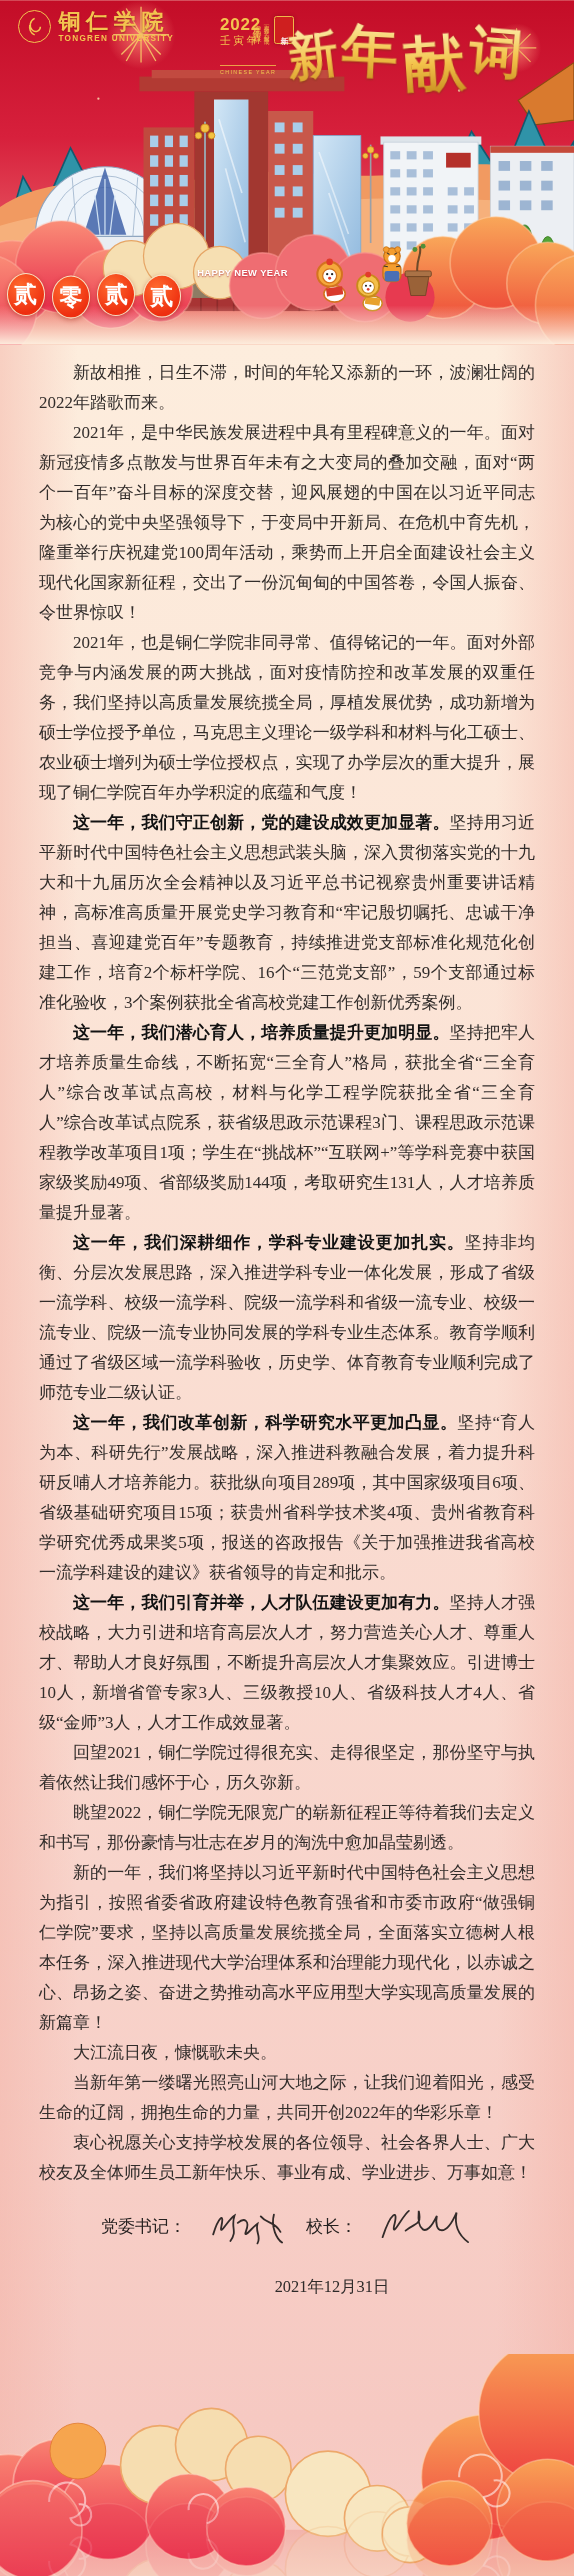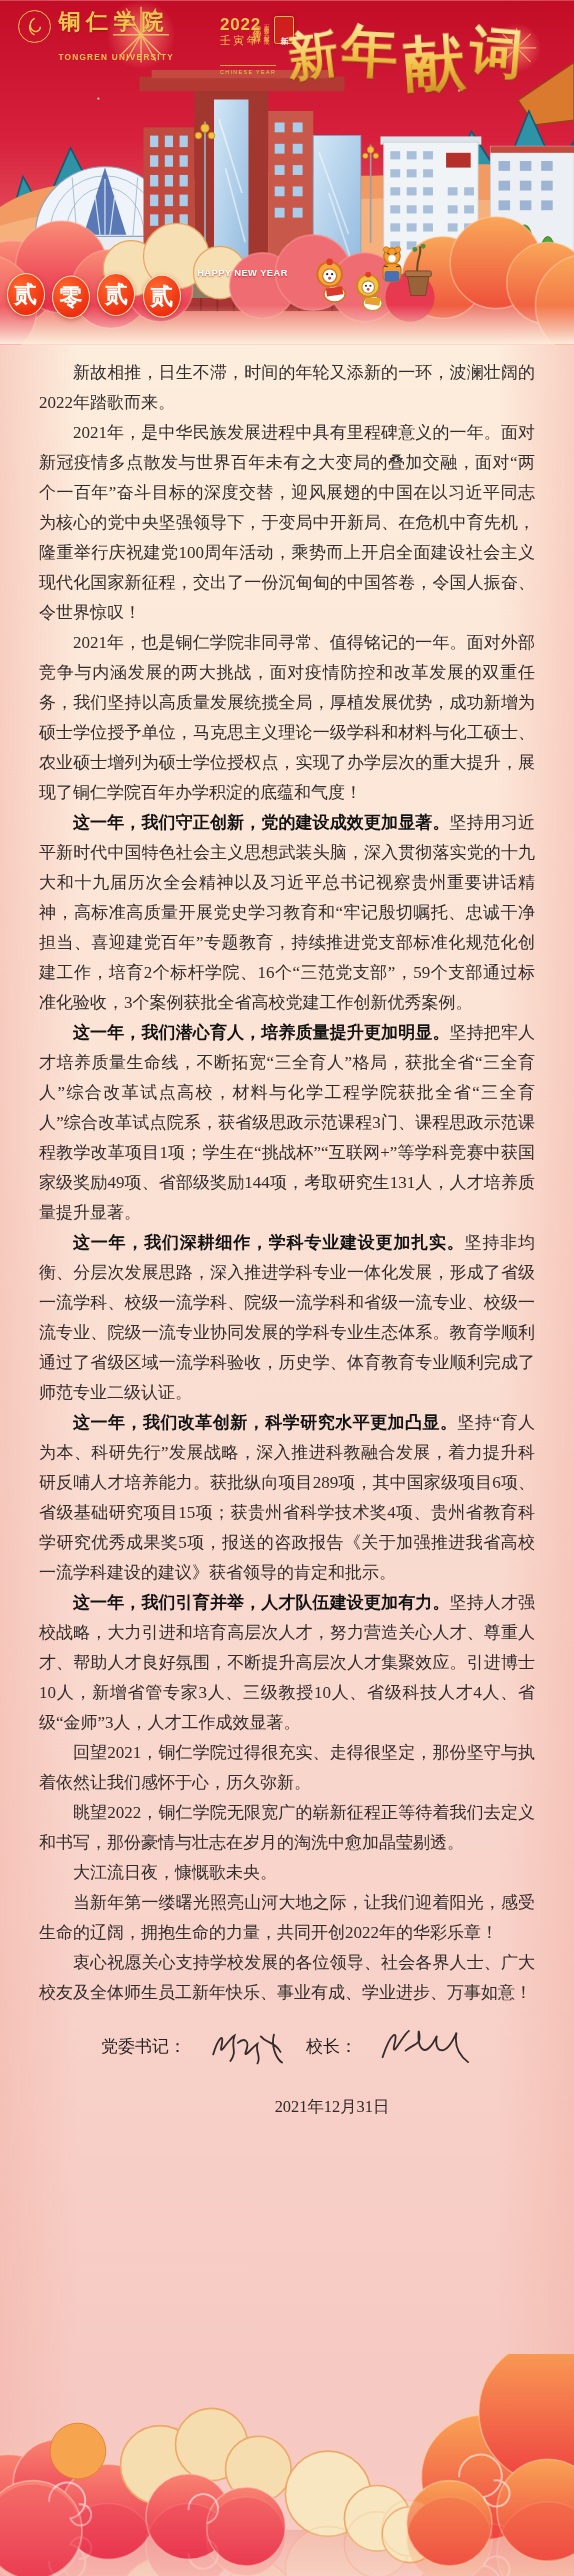--- a/index.html
+++ b/index.html
@@ -9,21 +9,21 @@
       linear-gradient(90deg, rgba(243,178,166,.5) 0px, rgba(243,178,166,0) 78px, rgba(243,178,166,0) 496px, rgba(243,178,166,.5) 574px),
       linear-gradient(180deg,#fdeddd 345px,#fbe2d5 1149px,#f8d4cb 1887px,#f6c9c2 2420px,#f7cdc5 2576px);}
   
   .header{position:absolute;top:0;left:0;width:574px;height:345px;}
   .header .art{position:absolute;top:0;left:0;}
   .logo{position:absolute;left:18px;top:9.8px;display:flex;gap:7.4px;color:#f3c44f;z-index:3;}
   .seal-ring{width:33px;height:33px;border:1.6px solid #f3c44f;border-radius:50%;box-sizing:border-box;
     display:flex;align-items:center;justify-content:center;}
   .logo-cn{font-family:Liberation Sans, sans-serif;font-size:22px;font-weight:700;letter-spacing:5.7px;line-height:24.6px;
     text-shadow:0 0.8px 1.6px rgba(90,20,10,.45);}
-  .logo-en{font-size:8.2px;font-weight:700;letter-spacing:1.3px;margin-top:19px;}
+  .logo-en{font-size:8.2px;font-weight:700;letter-spacing:1.3px;margin-top:0;}
   .year{position:absolute;left:220px;top:16.4px;color:#f3c44f;text-align:left;z-index:3;}
   .y-num{font-size:17px;font-weight:700;letter-spacing:0.8px;line-height:18px;}
   .y-zh{font-size:10.7px;letter-spacing:2.5px;padding-bottom:17px;border-bottom:0.8px solid rgba(243,196,79,.8);}
   .y-en{font-size:5.3px;letter-spacing:1.4px;margin-top:2.5px;white-space:nowrap;}
   .vert{position:absolute;color:#f3c44f;writing-mode:vertical-rl;z-index:3;}
   .vert.v1{left:250px;top:18px;font-size:9px;letter-spacing:3.3px;}
   .vert.v2{left:263px;top:19.7px;font-size:5.7px;letter-spacing:1.6px;opacity:.9;}
   .stamp{position:absolute;left:274px;top:16.4px;width:18px;height:26px;background:#cf1f1f;border:0.8px solid #f0b84a;
     border-radius:2.5px;color:#fff;writing-mode:vertical-rl;font-size:8.2px;line-height:9px;text-align:center;
     box-shadow:0 0 4.1px rgba(60,0,0,.3);z-index:3;display:flex;align-items:center;justify-content:center;}
@@ -395,20 +395,21 @@
     <p class="para"><b class="lead"></b><span>新故相推，日生不滞，时间的年轮又添新的一环，波澜壮阔的2022年踏歌而来。</span></p>
     <p class="para"><b class="lead"></b><span>2021年，是中华民族发展进程中具有里程碑意义的一年。面对新冠疫情多点散发与世界百年未有之大变局的叠加交融，面对“两个一百年”奋斗目标的深度交替，迎风展翅的中国在以习近平同志为核心的党中央坚强领导下，于变局中开新局、在危机中育先机，隆重举行庆祝建党100周年活动，乘势而上开启全面建设社会主义现代化国家新征程，交出了一份沉甸甸的中国答卷，令国人振奋、令世界惊叹！</span></p>
     <p class="para"><b class="lead"></b><span>2021年，也是铜仁学院非同寻常、值得铭记的一年。面对外部竞争与内涵发展的两大挑战，面对疫情防控和改革发展的双重任务，我们坚持以高质量发展统揽全局，厚植发展优势，成功新增为硕士学位授予单位，马克思主义理论一级学科和材料与化工硕士、农业硕士增列为硕士学位授权点，实现了办学层次的重大提升，展现了铜仁学院百年办学积淀的底蕴和气度！</span></p>
     <p class="para"><b class="lead">这一年，我们守正创新，党的建设成效更加显著。</b><span>坚持用习近平新时代中国特色社会主义思想武装头脑，深入贯彻落实党的十九大和十九届历次全会精神以及习近平总书记视察贵州重要讲话精神，高标准高质量开展党史学习教育和“牢记殷切嘱托、忠诚干净担当、喜迎建党百年”专题教育，持续推进党支部标准化规范化创建工作，培育2个标杆学院、16个“三范党支部”，59个支部通过标准化验收，3个案例获批全省高校党建工作创新优秀案例。</span></p>
     <p class="para"><b class="lead">这一年，我们潜心育人，培养质量提升更加明显。</b><span>坚持把牢人才培养质量生命线，不断拓宽“三全育人”格局，获批全省“三全育人”综合改革试点高校，材料与化学工程学院获批全省“三全育人”综合改革试点院系，获省级思政示范课程3门、课程思政示范课程教学改革项目1项；学生在“挑战杯”“互联网+”等学科竞赛中获国家级奖励49项、省部级奖励144项，考取研究生131人，人才培养质量提升显著。</span></p>
     <p class="para"><b class="lead">这一年，我们深耕细作，学科专业建设更加扎实。</b><span>坚持非均衡、分层次发展思路，深入推进学科专业一体化发展，形成了省级一流学科、校级一流学科、院级一流学科和省级一流专业、校级一流专业、院级一流专业协同发展的学科专业生态体系。教育学顺利通过了省级区域一流学科验收，历史学、体育教育专业顺利完成了师范专业二级认证。</span></p>
     <p class="para"><b class="lead">这一年，我们改革创新，科学研究水平更加凸显。</b><span>坚持“育人为本、科研先行”发展战略，深入推进科教融合发展，着力提升科研反哺人才培养能力。获批纵向项目289项，其中国家级项目6项、省级基础研究项目15项；获贵州省科学技术奖4项、贵州省教育科学研究优秀成果奖5项，报送的咨政报告《关于加强推进我省高校一流学科建设的建议》获省领导的肯定和批示。</span></p>
     <p class="para"><b class="lead">这一年，我们引育并举，人才队伍建设更加有力。</b><span>坚持人才强校战略，大力引进和培育高层次人才，努力营造关心人才、尊重人才、帮助人才良好氛围，不断提升高层次人才集聚效应。引进博士10人，新增省管专家3人、三级教授10人、省级科技人才4人、省级“金师”3人，人才工作成效显著。</span></p>
     <p class="para"><b class="lead"></b><span>回望2021，铜仁学院过得很充实、走得很坚定，那份坚守与执着依然让我们感怀于心，历久弥新。</span></p>
     <p class="para"><b class="lead"></b><span>眺望2022，铜仁学院无限宽广的崭新征程正等待着我们去定义和书写，那份豪情与壮志在岁月的淘洗中愈加晶莹剔透。</span></p>
+    <p class="para"><b class="lead"></b><span>新的一年，我们将坚持以习近平新时代中国特色社会主义思想为指引，按照省委省政府建设特色教育强省和市委市政府“做强铜仁学院”要求，坚持以高质量发展统揽全局，全面落实立德树人根本任务，深入推进现代大学治理体系和治理能力现代化，以赤诚之心、昂扬之姿、奋进之势推动高水平应用型大学实现高质量发展的新篇章！</span></p>
     <p class="para"><b class="lead"></b><span>大江流日夜，慷慨歌未央。</span></p>
     <p class="para"><b class="lead"></b><span>当新年第一缕曙光照亮山河大地之际，让我们迎着阳光，感受生命的辽阔，拥抱生命的力量，共同开创2022年的华彩乐章！</span></p>
     <p class="para"><b class="lead"></b><span>衷心祝愿关心支持学校发展的各位领导、社会各界人士、广大校友及全体师生员工新年快乐、事业有成、学业进步、万事如意！</span></p>
 
     <div class="sig-row">
       <span class="sig-label">党委书记：</span>
       <span class="sig">
         <svg width="82" height="48" viewBox="0 0 100 58">
           <path d="M10,38 C16,18 24,10 20,28 C17,42 28,20 36,15 C31,30 40,34 31,46 M40,24 C48,17 55,21 50,34 C46,45 58,29 64,25 C61,36 69,40 64,49 M68,16 C76,26 84,21 92,35 M84,14 C80,30 88,44 94,48" fill="none" stroke="#221d1c" stroke-width="2.2" stroke-linecap="round" opacity=".92"></path>
         </svg>

